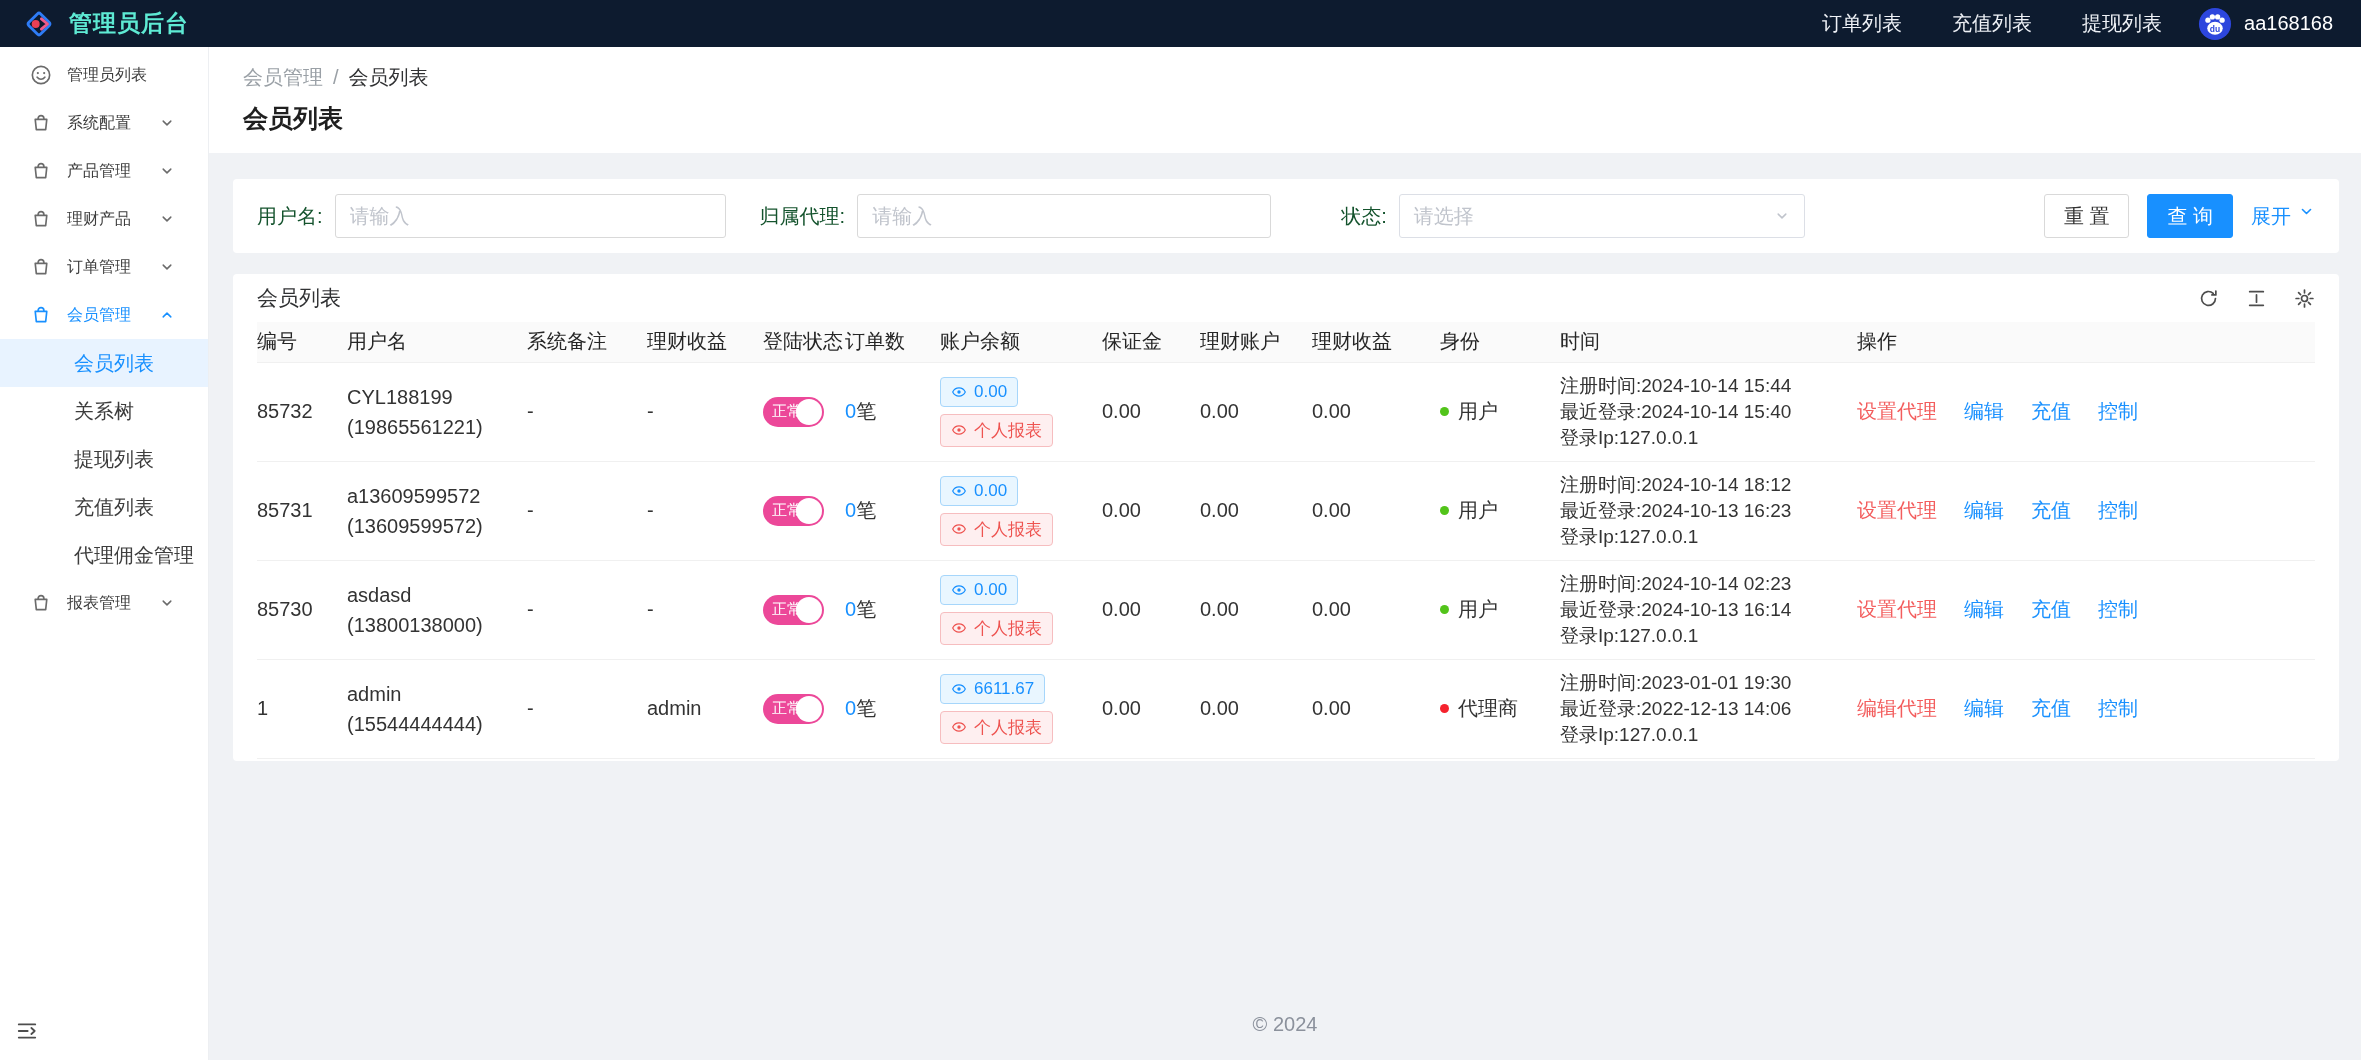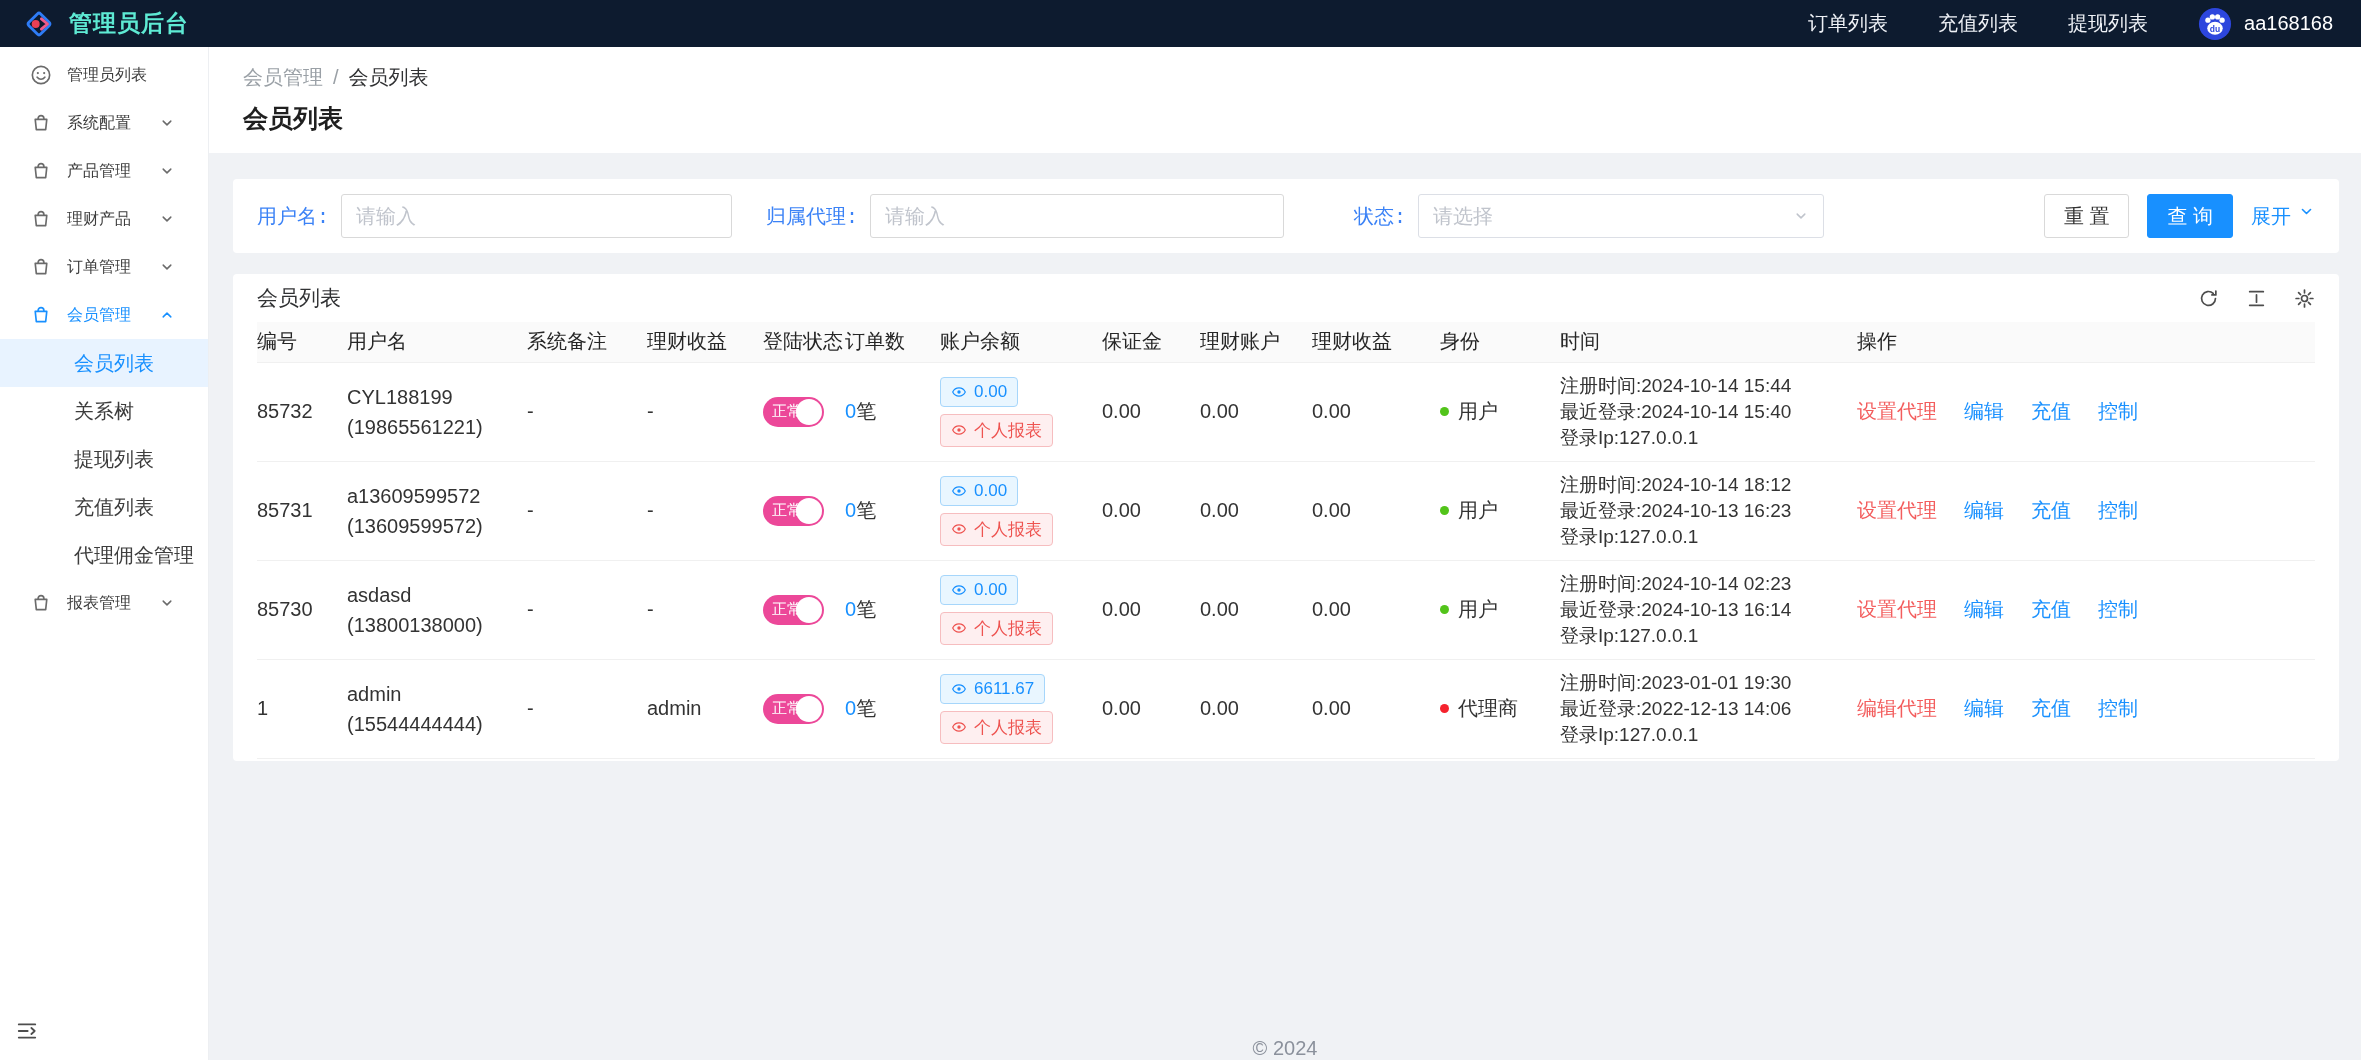--- a/index.html
+++ b/index.html
@@ -7,21 +7,21 @@
   html,body { width: 2361px; height: 1060px; overflow: hidden;
     font-family: "Liberation Sans", "DejaVu Sans", sans-serif; background:#f0f2f5; color:#333; }
   a { text-decoration: none; cursor: pointer; }
 
   
   .navbar { height:47px; background:#0d1b2f; display:flex; align-items:center;
     justify-content:space-between; padding:0 28px 0 22px; }
   .nav-left { display:flex; align-items:center; gap:13px; }
   .logo-icon svg { display:block; }
   .nav-title { color:#5eead4; font-size:23px; font-weight:700; letter-spacing:1px; }
-  .nav-right { display:flex; align-items:center; gap:50px; }
+  .nav-right { display:flex; align-items:center; gap:36px; }
   .nav-links { display:flex; align-items:center; gap:50px; }
   .nav-link { color:#eef1f6; font-size:20px; }
   .nav-user { display:flex; align-items:center; gap:12px; color:#fff; font-size:20px; cursor:pointer; }
   .avatar svg { display:block; }
 
   
   .layout { display:flex; height:1013px; }
   .sidebar { width:209px; background:#fff; border-right:1px solid #edeff2;
     position:relative; padding-top:4px; flex:none; }
   .side-item { display:flex; align-items:center; height:48px; padding:0 18px 0 30px;
@@ -44,21 +44,21 @@
   .head-band { background:#fff; padding:18px 34px 20px; }
   .breadcrumb { font-size:20px; color:#9aa0a6; display:flex; gap:10px; line-height:24px; }
   .breadcrumb .bc-parent { color:#9aa0a6; cursor:pointer; }
   .breadcrumb .current { color:#303133; }
   .page-title { font-size:25px; font-weight:600; color:#1f1f1f; margin-top:14px; line-height:30px; }
 
   
   .filter-card { background:#fff; border-radius:4px; margin:26px 22px 0 24px;
     padding:15px 24px; display:flex; align-items:center; }
   .f-group { display:flex; align-items:center; }
-  .f-label { font-size:20px; color:#3b82f6; margin-right:12px; white-space:nowrap;font-family:Liberation Mono, monospace; }
+  .f-label { font-size:20px; color:#14532d; margin-right:12px; white-space:nowrap; }
   .f-input { height:44px; border:1px solid #d9d9d9; border-radius:3px; padding:0 14px;
     font-size:20px; color:#333; width:391px; outline:none; font-family:inherit; background:#fff; }
   .f-input::placeholder { color:#c0c4cc; }
   .f-select { width:406px; height:44px; border:1px solid #dcdfe6; border-radius:3px;
     display:flex; align-items:center; justify-content:space-between; padding:0 14px;
     color:#c0c4cc; font-size:20px; cursor:pointer; background:#fff; }
   .f-select .icon { color:#c0c4cc; display:flex; }
   .f-select .icon svg { width:16px; height:16px; }
   .f-actions { margin-left:auto; display:flex; align-items:center; gap:18px; }
   .btn { height:44px; padding:0 19px; border-radius:3px; font-size:20px; display:flex;
@@ -112,21 +112,21 @@
     padding:15px 0 19px; font-size:19px; color:#555; }
   .page-arrow { color:#b4bac4; display:flex; cursor:pointer; }
   .page-arrow svg { width:18px; height:18px; }
   .page-num { width:36px; height:36px; border:1px solid #1890ff; color:#1890ff; border-radius:3px;
     display:flex; align-items:center; justify-content:center; background:#fff; cursor:pointer; }
   .page-size { height:38px; border:1px solid #dcdfe6; border-radius:3px; display:flex;
     align-items:center; gap:12px; padding:0 12px 0 14px; color:#4a4a4a; cursor:pointer; background:#fff; }
   .page-size .icon { color:#c0c4cc; display:flex; }
   .page-size .icon svg { width:15px; height:15px; }
 
-  .footer { margin-top:auto; text-align:center; color:#8b919c; font-size:20px; }
+  .footer { margin-top:auto; text-align:center; padding-bottom:24px; color:#8b919c; font-size:20px; }
 </style>
 </head>
 <body>
 
 <header class="navbar">
   <div class="nav-left">
     <span class="logo-icon">
       <svg viewBox="0 0 36 36" width="34" height="34">
         <rect x="9.2" y="9.2" width="17.6" height="17.6" rx="2.5" transform="rotate(45 18 18)" stroke="#2e7cf6" stroke-width="3" fill="none"></rect>
         <circle cx="14.5" cy="18" r="4.2" fill="#e94056"></circle>

